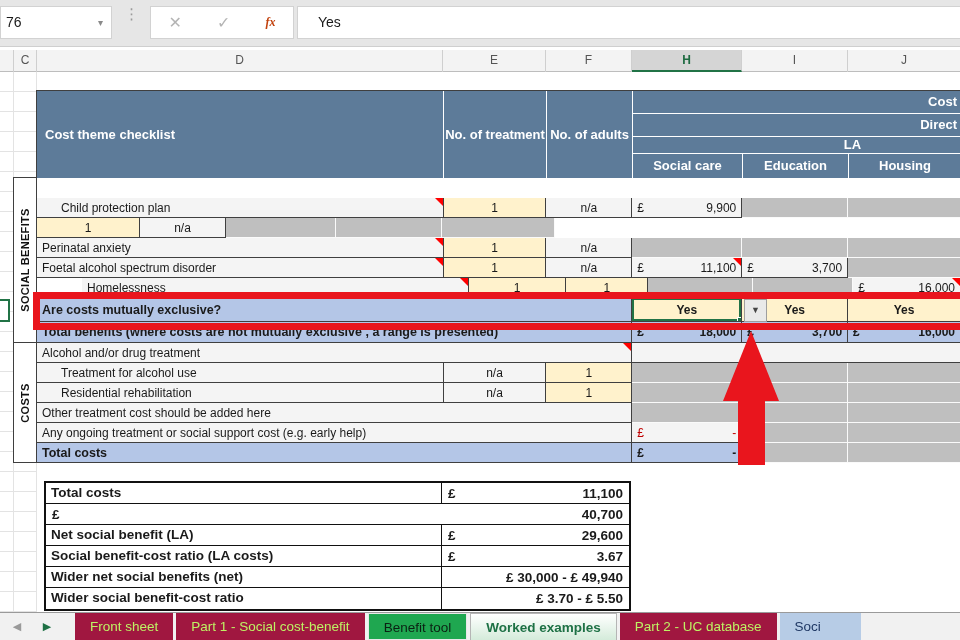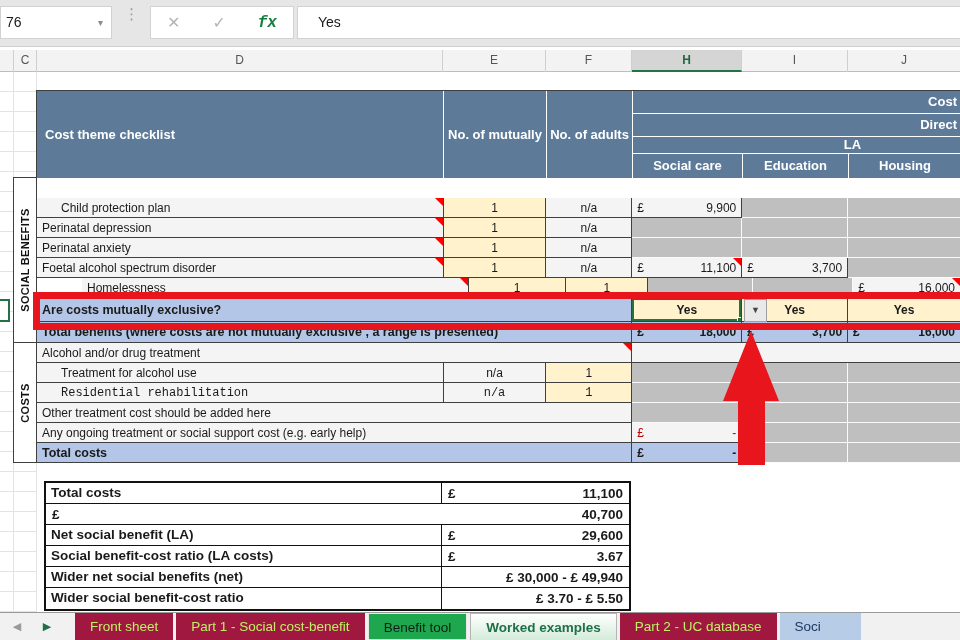--- a/index.html
+++ b/index.html
@@ -8,21 +8,21 @@
   #stage { position: relative; width: 960px; height: 640px; overflow: hidden; }
 
   
   .fbar { position:absolute; left:0; top:0; width:960px; height:47px; background:#E6E6E6; border-bottom:1px solid #cfcfcf; }
   .fbox { position:absolute; top:6px; height:33px; background:#fff; border:1px solid #d2d2d2; }
   .namebox { left:0; width:112px; font-size:14px; line-height:31px; padding-left:5px; }
   .namebox .dd { position:absolute; right:8px; top:0; color:#8a8a8a; font-size:10px; line-height:31px; }
   .fsep { position:absolute; left:124px; top:10px; color:#9a9a9a; font-size:15px; letter-spacing:0; line-height:8px; }
   .fbtns { left:150px; width:144px; display:flex; align-items:center; justify-content:space-around; }
   .fbtn { font-size:16px; color:#b4b4b4; }
-  .fx { font-family:Liberation Mono, monospace; font-style:italic; color:#15803d; font-size:16px; font-weight:bold; }
+  .fx { font-family:Liberation Serif, serif; font-style:italic; color:#c2410c; font-size:12px; font-weight:bold; }
   .ffield { left:297px; width:700px; font-size:14px; line-height:31px; padding-left:20px; }
 
   
   .colhead { position:absolute; left:0; top:50px; width:960px; height:22px; background:#F3F3F3; border-bottom:1px solid #bdbdbd; }
   .colcell { position:absolute; top:0; height:22px; border-right:1px solid #cfcfcf; font-size:12px; color:#555; text-align:center; line-height:21px; }
   .colcell.sel { background:#D5D5D5; color:#1E6B41; border-bottom:2px solid #217346; font-weight:bold; }
 
   
   .gridlines { position:absolute; left:0; top:72px; width:37px; height:540px;
     background: repeating-linear-gradient(to bottom, transparent 0px, transparent 19px, #E3E3E3 19px, #E3E3E3 20px);
@@ -123,21 +123,21 @@
       <div class="colcell" style="left: 742px; width: 106px;">I</div>
       <div class="colcell" style="left: 848px; width: 113px;">J</div>
     </div>
 
   <div class="gridlines"></div>
   <div class="vline" style="left:13px"></div>
   <div class="vline" style="left:36px"></div>
 
   <div class="theader">
     <div class="thcell hc-theme">Cost theme checklist</div>
-    <div class="thcell hc-child">No. of mutually</div>
+    <div class="thcell hc-child">No. of treatment</div>
     <div class="thcell hc-adult">No. of adults</div>
     <div class="hstack">
       <div class="hrow hr-cost">Cost</div>
       <div class="hrow hr-direct">Direct</div>
       <div class="hrow hr-la">LA</div>
       <div class="hrow hr-sub">
         <div style="width:110px">Social care</div>
         <div style="width:106px">Education</div>
         <div style="width:113px">Housing</div>
       </div>
@@ -163,24 +163,20 @@
           <span>n/a</span>
         </div>
         <div class="gcell c-money" style="width: 110px;">
           <span>£</span>
           <span>9,900</span>
         </div>
         <div class="gcell c-gray" style="width: 106px;"></div>
         <div class="gcell c-gray" style="width: 113px;"></div>
       </div>
       <div class="grow" style="top: 40px; height: 20px; width: 925px;">
-        <div class="gcell lab" style="width: 407px;">
-          <span>Perinatal depression</span>
-          <div class="tri"></div>
-        </div>
         <div class="gcell c-yellow" style="width: 103px;">
           <span>1</span>
         </div>
         <div class="gcell c-plain" style="width: 86px;">
           <span>n/a</span>
         </div>
         <div class="gcell c-gray" style="width: 110px;"></div>
         <div class="gcell c-gray" style="width: 106px;"></div>
         <div class="gcell c-gray" style="width: 113px;"></div>
       </div>
@@ -286,21 +282,21 @@
         <div class="gcell c-plain" style="width: 103px;">
           <span>n/a</span>
         </div>
         <div class="gcell c-yellow" style="width: 86px;">
           <span>1</span>
         </div>
         <div class="gcell c-gray" style="width: 110px;"></div>
         <div class="gcell c-gray" style="width: 106px;"></div>
         <div class="gcell c-gray" style="width: 113px;"></div>
       </div>
-      <div class="grow" style="top: 205px; height: 20px; width: 925px; font-family: Liberation Mono, monospace;">
+      <div class="grow" style="top: 205px; height: 20px; width: 925px;">
         <div class="gcell lab ind" style="width: 407px;">
           <span>Residential rehabilitation</span>
         </div>
         <div class="gcell c-plain" style="width: 103px;">
           <span>n/a</span>
         </div>
         <div class="gcell c-yellow" style="width: 86px;">
           <span>1</span>
         </div>
         <div class="gcell c-gray" style="width: 110px;"></div>

